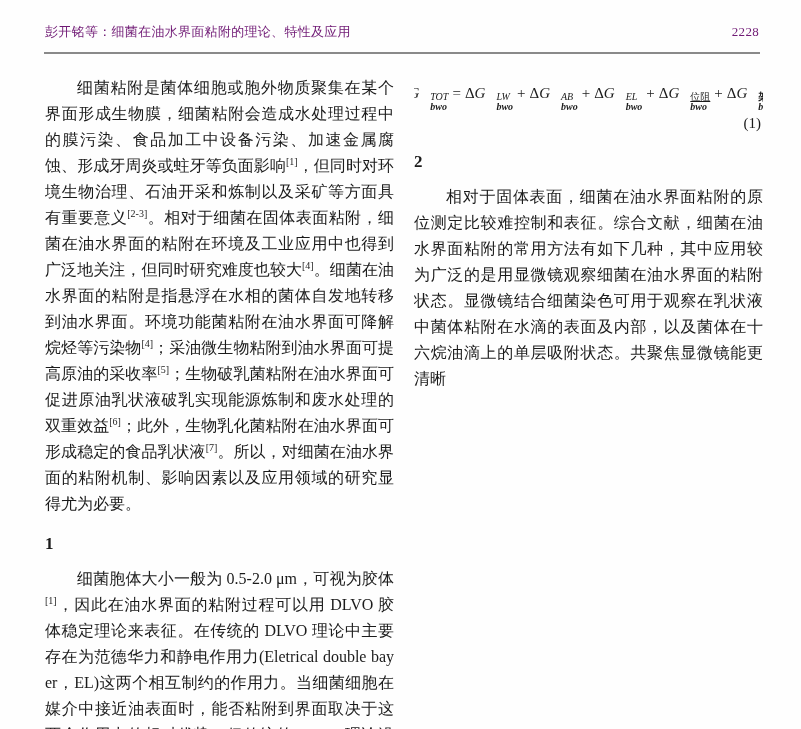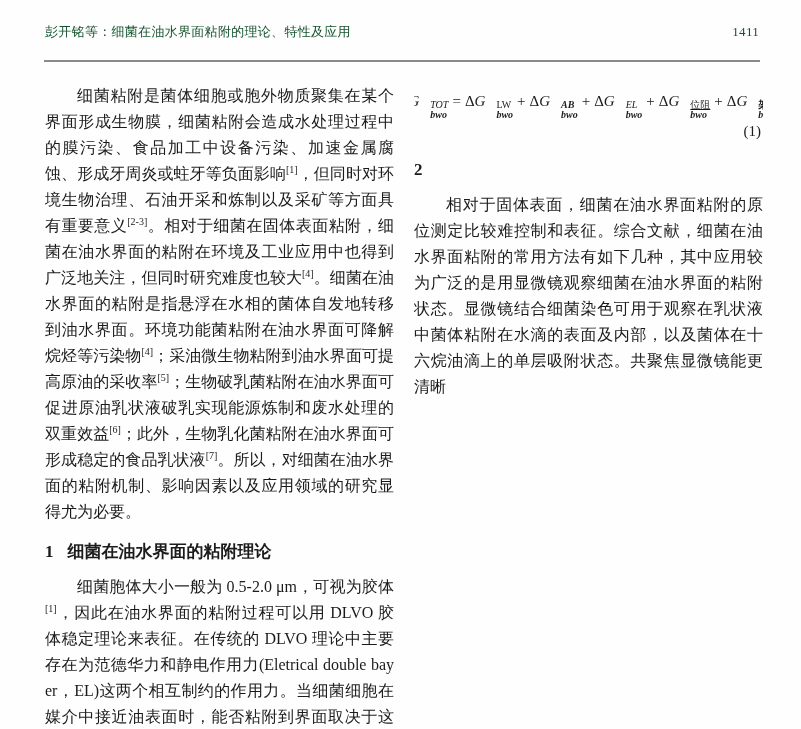--- a/index.html
+++ b/index.html
@@ -17,24 +17,24 @@
     color: #1b1b1b;
     font-family: "Liberation Serif", "DejaVu Serif", serif;
     position: relative;
     overflow: hidden;
   }
   
   .header {
     display: flex;
     justify-content: space-between;
     align-items: baseline;
-    padding: 23px 42px 19px 45px;
+    padding: 23px 42px 11px 45px;
     font-size: 13px;
     letter-spacing: 0.3px;
-    color: #14532d;
+    color: #701a75;
   }
   .header-rule {
     margin: 0 41px 0 44px;
     height: 2px;
     background: #8a8a8a;
   }
   
   .columns {
     display: flex;
     gap: 20px;
@@ -102,32 +102,31 @@
     padding-right: 2px;
   }
 </style>
 </head>
 <body>
 
 <div class="page">
 
   <div class="header">
     <span>彭开铭等：细菌在油水界面粘附的理论、特性及应用</span>
-    <span>1411</span>
+    <span>2228</span>
   </div>
   <div class="header-rule"></div>
 
   <div class="columns">
 
     <div class="column">
       <p class="body-par indent">细菌粘附是菌体细胞或胞外物质聚集在某个界面形成生物膜，细菌粘附会造成水处理过程中的膜污染、食品加工中设备污染、加速金属腐蚀、形成牙周炎或蛀牙等负面影响<sup class="ref">[1]</sup>，但同时对环境生物治理、石油开采和炼制以及采矿等方面具有重要意义<sup class="ref">[2-3]</sup>。相对于细菌在固体表面粘附，细菌在油水界面的粘附在环境及工业应用中也得到广泛地关注，但同时研究难度也较大<sup class="ref">[4]</sup>。细菌在油水界面的粘附是指悬浮在水相的菌体自发地转移到油水界面。环境功能菌粘附在油水界面可降解烷烃等污染物<sup class="ref">[4]</sup>；采油微生物粘附到油水界面可提高原油的采收率<sup class="ref">[5]</sup>；生物破乳菌粘附在油水界面可促进原油乳状液破乳实现能源炼制和废水处理的双重效益<sup class="ref">[6]</sup>；此外，生物乳化菌粘附在油水界面可形成稳定的食品乳状液<sup class="ref">[7]</sup>。所以，对细菌在油水界面的粘附机制、影响因素以及应用领域的研究显得尤为必要。</p>
 
       <h2 class="section-heading">
         <span>1</span>
-        <span>细菌在油水界面的粘附理论</span>
       </h2>
 
       <p class="body-par indent">细菌胞体大小一般为 0.5-2.0 μm，可视为胶体<sup class="ref">[1]</sup>，因此在油水界面的粘附过程可以用 DLVO 胶体稳定理论来表征。在传统的 DLVO 理论中主要存在为范德华力和静电作用力(Eletrical double bayer，EL)这两个相互制约的作用力。当细菌细胞在媒介中接近油表面时，能否粘附到界面取决于这两个作用力的相对优势。但传统的 DLVO 理论没有考虑短程路易斯酸碱作用，van Oss 提出 XDLVO 理论将胶体颗粒之间相互作用分为非极性的利</p>
     </div>
 
     <div class="column">
 
 
       <div class="equation-block">
         <div class="equation">
@@ -135,29 +134,29 @@
               <span class="eq-base"><span>Δ</span><i>G</i></span>
               <span class="eq-ss">
                 <span class="eq-sup" style="font-style: italic;">TOT</span>
                 <span class="eq-sub">bwo</span>
               </span>
             </span>
             <span class="eq-op">=</span>
             <span class="eq-term">
               <span class="eq-base"><span>Δ</span><i>G</i></span>
               <span class="eq-ss">
-                <span class="eq-sup" style="">LW</span>
+                <span class="eq-sup" style="font-style: italic;">LW</span>
                 <span class="eq-sub">bwo</span>
               </span>
             </span>
             <span class="eq-op">+</span>
             <span class="eq-term">
               <span class="eq-base"><span>Δ</span><i>G</i></span>
               <span class="eq-ss">
-                <span class="eq-sup" style="font-style: italic; font-weight: bold;">AB</span>
+                <span class="eq-sup" style="font-style: italic;">AB</span>
                 <span class="eq-sub">bwo</span>
               </span>
             </span>
             <span class="eq-op">+</span>
             <span class="eq-term">
               <span class="eq-base"><span>Δ</span><i>G</i></span>
               <span class="eq-ss">
                 <span class="eq-sup" style="font-style: italic;">EL</span>
                 <span class="eq-sub">bwo</span>
               </span>

